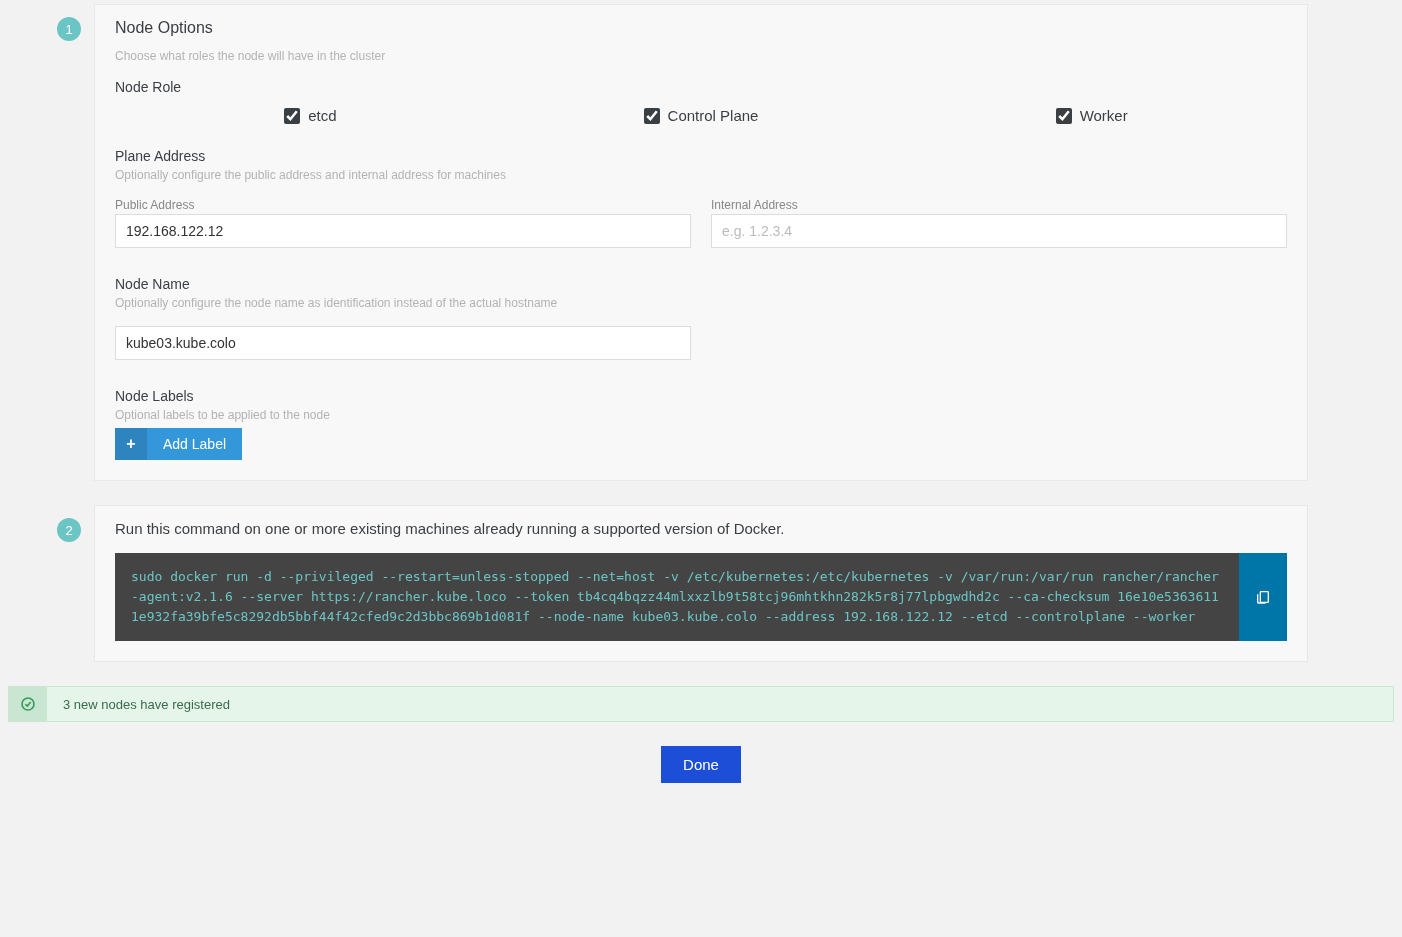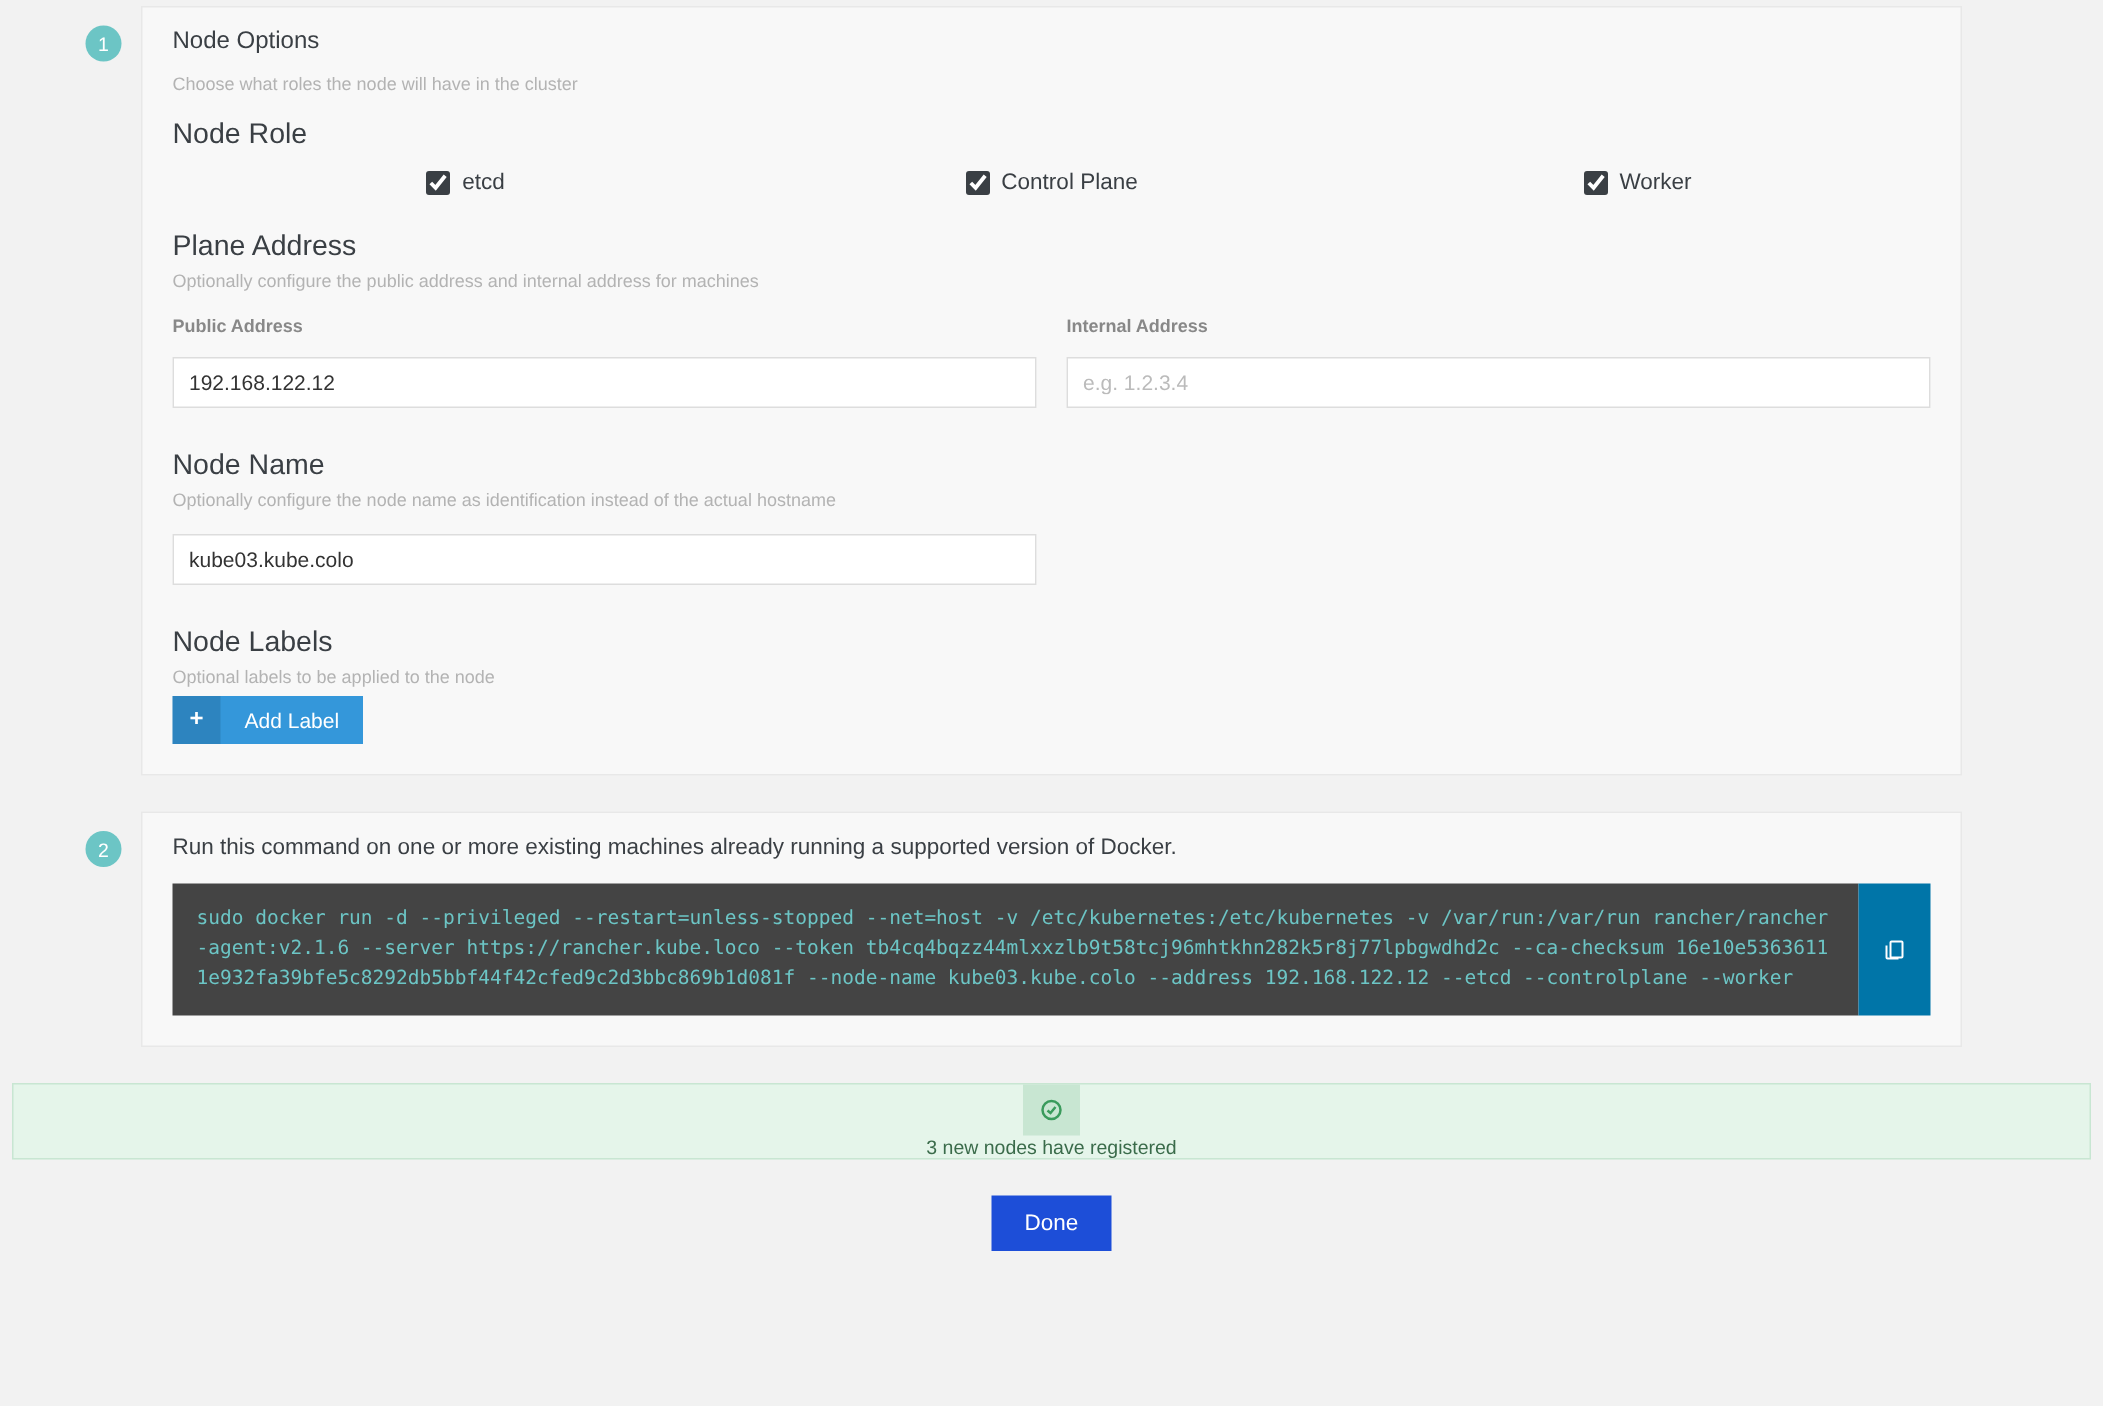--- a/index.html
+++ b/index.html
@@ -2,40 +2,40 @@
 <html><head>
 <meta charset="utf-8">
 <style>
 * { box-sizing: border-box; margin: 0; padding: 0; }
 body { font-family: 'Segoe UI', Arial, sans-serif; background: #f2f2f2; color: #333; font-size: 14px; }
 .container { padding: 4px; }
 .panel { background: #f8f8f8; border: 1px solid #e8e8e8; margin: 0 0 24px 90px; width: calc(100% - 180px); position: relative; padding: 14px 20px 20px 20px; }
 .step-badge { position: absolute; left: -38px; top: 12px; width: 24px; height: 24px; border-radius: 50%; background: #6cc5c5; color: #fff; display: flex; align-items: center; justify-content: center; font-size: 13px; }
 .section-title { font-size: 16px; color: #3a3f44; margin-bottom: 12px; }
 .section-desc { font-size: 12px; color: #b3b3b3; margin-bottom: 16px; }
-.sub-title { font-size: 19px; color: #3a3f44; margin-bottom: 4px; }
+.sub-title { font-size: 14px; color: #3a3f44; margin-bottom: 4px; }
 .row { display: flex; gap: 20px; }
 .col { flex: 1; }
 .checkbox-row { display: flex; margin: 12px 0 24px 0; align-items: flex-end; }
 .checkbox-item { flex: 1; display: flex; justify-content: center; align-items: center; gap: 8px; }
 .checkbox-item input[type="checkbox"] { width: 16px; height: 16px; accent-color: #3a3f44; }
 .checkbox-item label { font-size: 15px; color: #3a3f44; }
-.field-label { font-size: 12px; color: #888; margin-bottom: 14px; display: block; font-weight: bold; }
+.field-label { font-size: 12px; color: #888; margin-bottom: 2px; display: block; }
 .text-input { width: 100%; padding: 8px 10px; border: 1px solid #ddd; background: #fff; font-size: 14px; color: #333; }
 .text-input::placeholder { color: #bbb; }
 .spacer { height: 20px; }
 .add-label-btn { display: inline-flex; align-items: center; background: #3497da; color: #fff; border: none; cursor: pointer; font-size: 14px; height: 32px; }
 .add-label-btn .plus-box { width: 32px; height: 32px; background: rgba(0,0,0,0.12); display: flex; align-items: center; justify-content: center; font-size: 16px; font-weight: bold; }
 .add-label-btn .btn-text { padding: 0 16px; }
 .command-desc { font-size: 15px; color: #3a3f44; margin-bottom: 16px; }
 .code-row { display: flex; }
 .code-block { flex: 1; background: #444; color: #6cc5c5; font-family: 'Consolas', monospace; font-size: 13px; padding: 14px 16px; line-height: 1.55; word-break: break-all; }
 .copy-btn { width: 48px; background: #0075a8; border: none; cursor: pointer; display: flex; align-items: center; justify-content: center; color: #fff; }
 .copy-btn svg { width: 16px; height: 16px; }
-.alert { display: flex; align-items: center; background: #e5f5ea; border: 1px solid #c8e6d2; margin: 14px 4px 0 4px; flex-direction: column; }
+.alert { display: flex; align-items: center; background: #e5f5ea; border: 1px solid #c8e6d2; margin: 14px 4px 0 4px; }
 .alert-icon { width: 38px; height: 34px; background: #c8e6d2; display: flex; align-items: center; justify-content: center; }
 .alert-icon svg { width: 16px; height: 16px; }
 .alert-text { padding: 0 16px; font-size: 13px; color: #3a6b4a; }
 .done-row { text-align: center; margin: 24px 0; }
 .done-btn { background: #1d4ed8; color: #fff; border: none; padding: 10px 22px; font-size: 15px; cursor: pointer; }
 .sub-block { margin-top: 8px; }
 </style>
 </head>
 <body>
 

